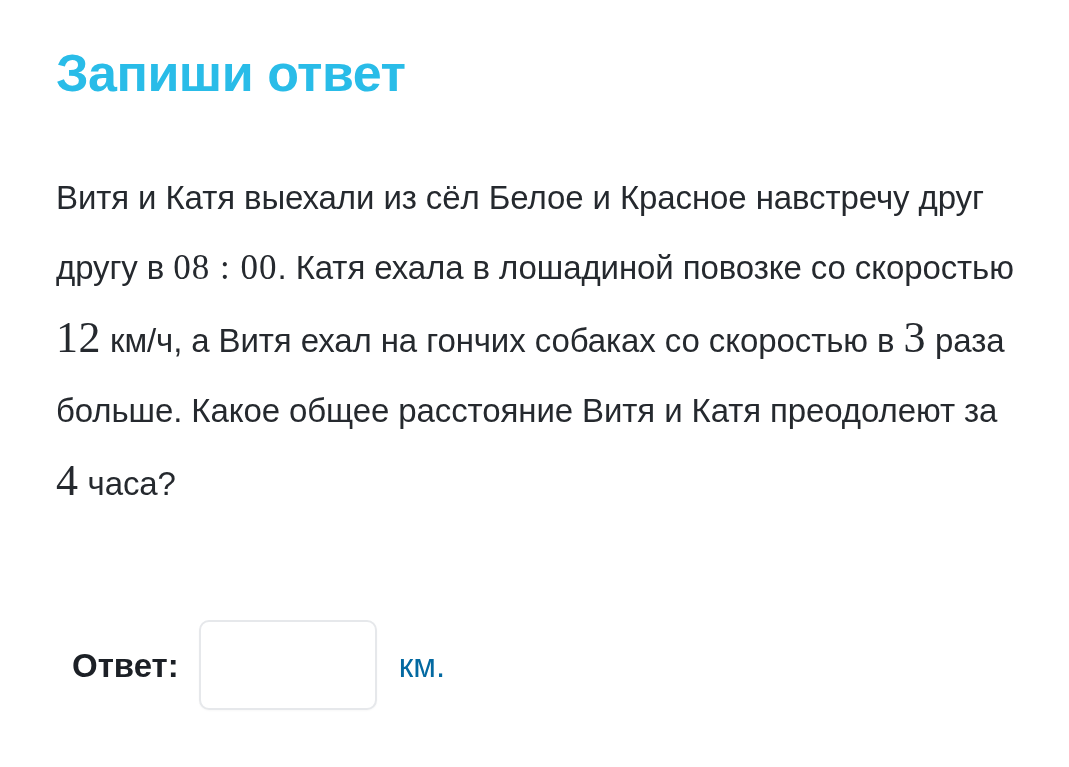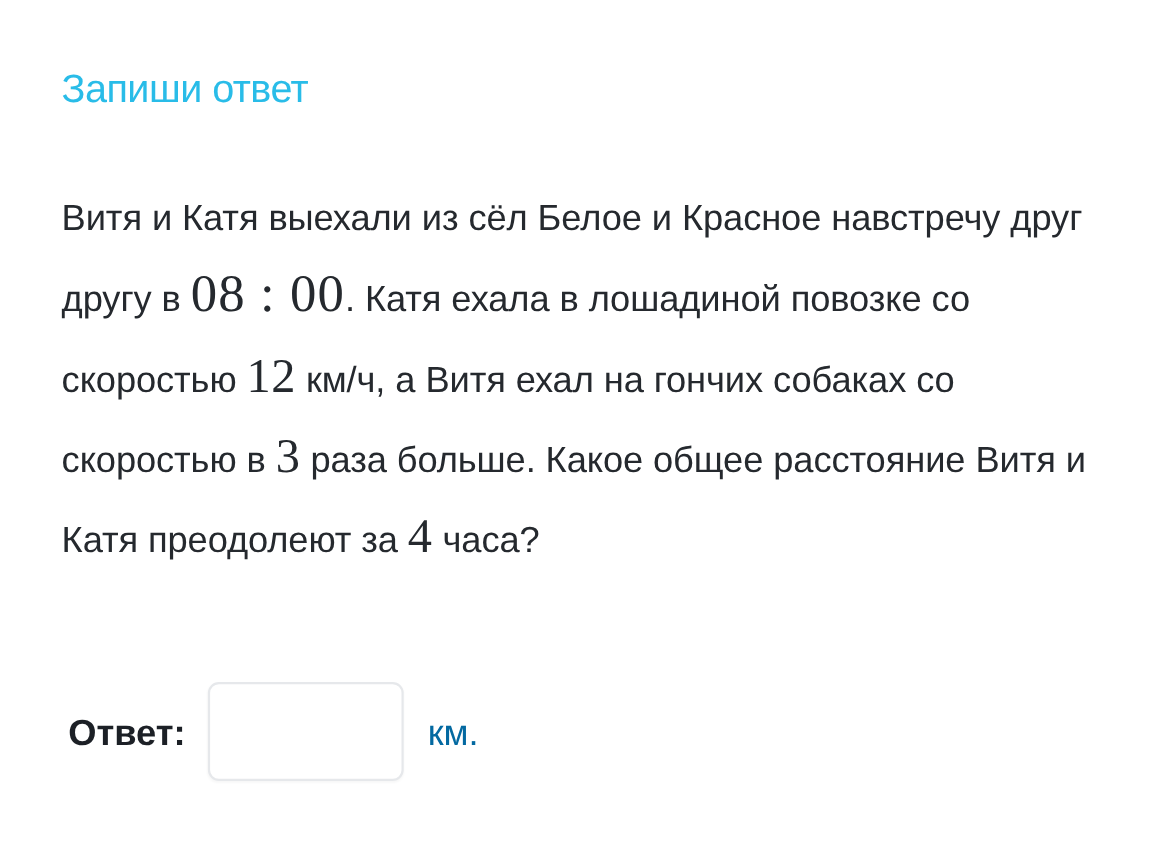--- a/index.html
+++ b/index.html
@@ -23,25 +23,25 @@
     height: 767px;
     box-sizing: border-box;
     padding: 0;
     background: #ffffff;
   }
 
   
   .task-heading {
     position: absolute;
     left: 56px;
-    top: 60px;
+    top: 44px;
     margin: 0;
     font-family: "Liberation Sans", sans-serif;
-    font-size: 36px;
-    font-weight: 400;
+    font-size: 52px;
+    font-weight: 700;
     line-height: 1.15;
     letter-spacing: -0.5px;
     color: #29BCE8;
     white-space: nowrap;
   }
 
   
   .task-body {
     position: absolute;
     left: 56px;
@@ -59,30 +59,30 @@
   
   .math {
     font-family: "Liberation Serif", "DejaVu Serif", serif;
     font-size: 44px;
     font-weight: 400;
     letter-spacing: 0.5px;
   }
 
   .math-time {
     font-family: "Liberation Serif", "DejaVu Serif", serif;
-    font-size: 48px;
+    font-size: 35px;
     font-weight: 400;
     letter-spacing: 1px;
     white-space: nowrap;
   }
 
   
   .answer-row {
     position: absolute;
-    left: 62px;
+    left: 72px;
     top: 617px;
     display: flex;
     align-items: center;
     height: 96px;
     justify-content: flex-end;
   }
 
   .answer-label {
     font-family: "Liberation Sans", sans-serif;
     font-size: 33px;

